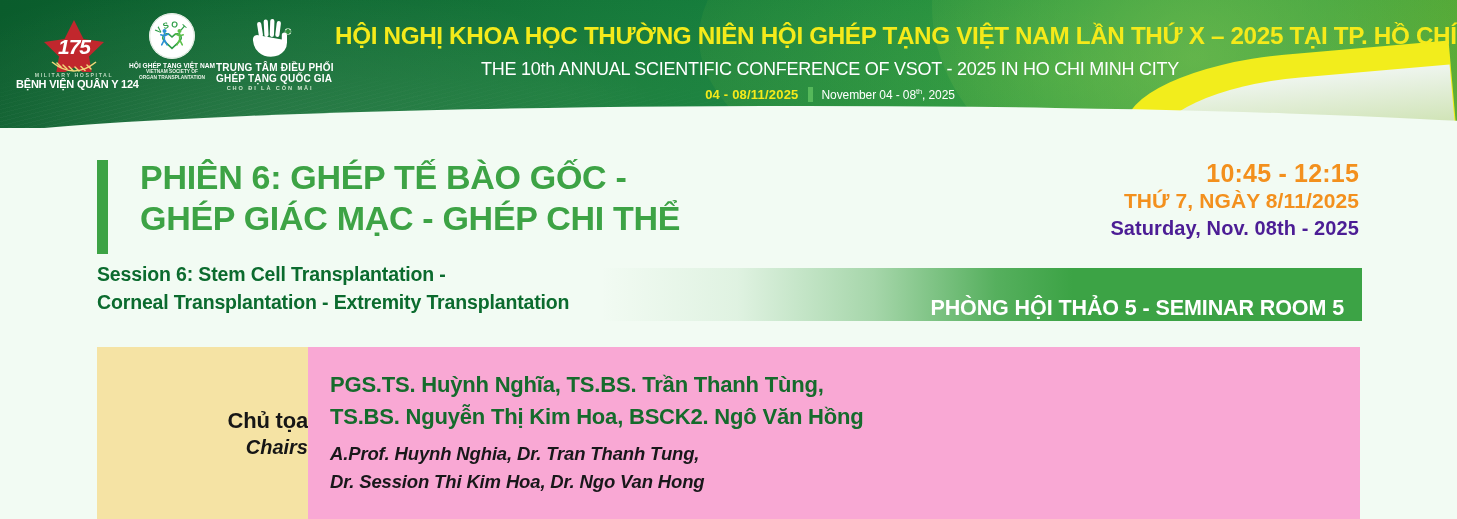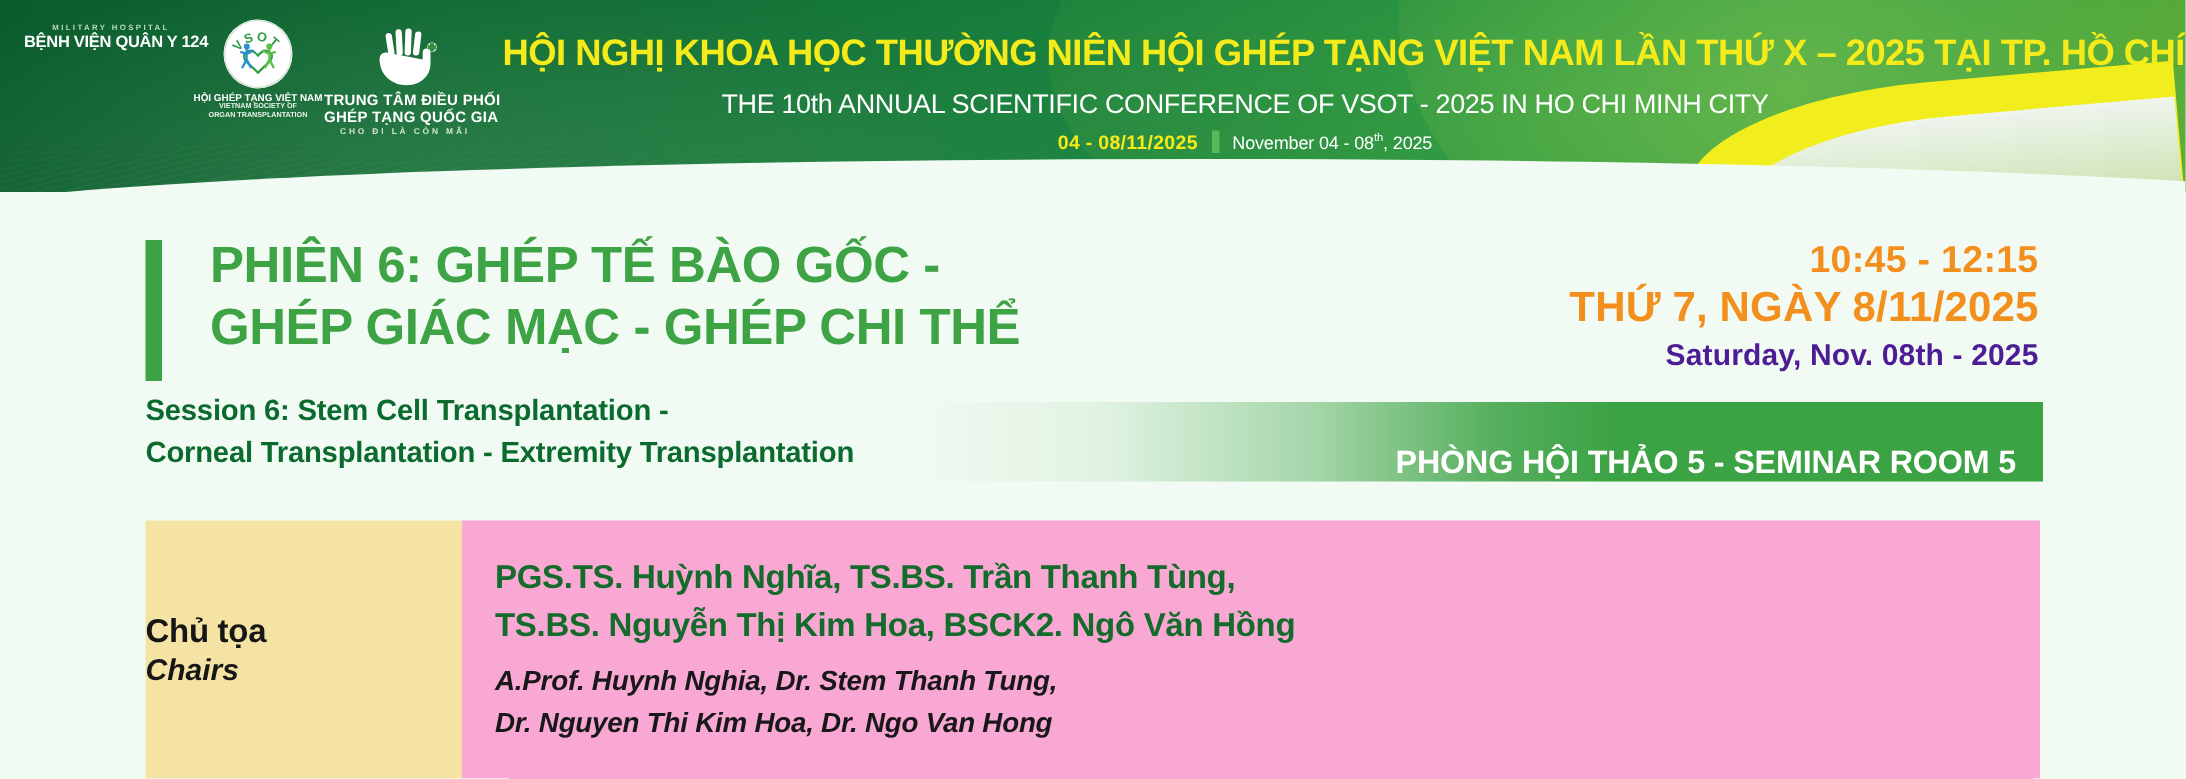--- a/index.html
+++ b/index.html
@@ -119,21 +119,21 @@
     font-size:19.5px; font-weight:bold; color:#0b6b2e;
     line-height:1.42; letter-spacing:-0.15px;
   }
 
   
   .timebox {
     position:absolute; right:98px; top:158px; width:460px; z-index:4;
     text-align:right;
   }
   .time-line { font-size:25px; font-weight:bold; color:#f3901d; line-height:1.2; letter-spacing:0.2px; }
-  .date-line { font-size:28px; font-weight:bold; color:#f3901d; line-height:1.2; letter-spacing:0.1px; }
+  .date-line { font-size:21px; font-weight:bold; color:#f3901d; line-height:1.2; letter-spacing:0.1px; }
   .date-en   { font-size:20px; font-weight:bold; color:#4c1d95; line-height:1.3; margin-top:2px; letter-spacing:0.1px; }
 
   
   .roombar {
     position:absolute; left:600px; top:268px; width:762px; height:53px; z-index:3;
     background:linear-gradient(90deg,
       rgba(60,163,69,0.0) 0%,
       rgba(60,163,69,0.10) 18%,
       rgba(60,163,69,0.42) 36%,
       rgba(60,163,69,0.86) 52%,
@@ -143,21 +143,21 @@
     padding-right:18px;
   }
   .roombar-label {
     font-size:21.5px; font-weight:bold; color:#ffffff; letter-spacing:-0.1px; white-space:nowrap;
   }
 
   
   .chairs-yellow {
     position:absolute; left:97px; top:347px; width:211px; height:172px; z-index:4;
     background:#f5e3a4;
-    display:flex; flex-direction:column; align-items:flex-start; justify-content:center;
+    display:flex; flex-direction:column; align-items:flex-end; justify-content:center;
     color:#161616;
   }
   .chairs-yellow .vn { font-size:22px; font-weight:bold; letter-spacing:-0.2px; }
   .chairs-yellow .en { font-size:20px; font-style:italic; font-weight:bold; margin-top:2px; }
 
   .chairs-green {
     position:absolute; left:308px; top:347px; width:1052px; height:172px; z-index:4;
     background:#f9a8d4;
     padding:22px 0 0 22px;
   }
@@ -177,20 +177,28 @@
   <div class="hdr-wave-a"></div>
   <div class="hdr-wave-b"></div>
   <div class="hdr-wave-c"></div>
   <div class="hdr-swoosh-yellow"></div>
   <div class="hdr-swoosh-lt"></div>
   <div class="hdr-bottomcurve"></div>
 
   <div class="logos">
 
     <div class="logo logo-175">
+      <div class="mark">
+        <svg width="116" height="56" viewBox="0 0 116 56" aria-hidden="true">
+          <path d="M58 4 L67.5 23 L88 26 L73 40.5 L76.5 61 L58 51.5 L39.5 61 L43 40.5 L28 26 L48.5 23 Z" fill="#c1272d"></path>
+          <text x="58" y="38" text-anchor="middle" fill="#ffffff" font-family="Liberation Sans, sans-serif" font-size="21" font-weight="bold" font-style="italic" letter-spacing="-1">175</text>
+          <path d="M36 46 q11 9 22 9 q11 0 22 -9" fill="none" stroke="#f0d878" stroke-width="1.6"></path>
+          <path d="M41 47 l4 4 M47 49 l4 4 M53 50.5 l4 4 M59 51 l4 4 M65 50.5 l4 4 M71 49 l4 4" fill="none" stroke="#f0d878" stroke-width="1.5" stroke-linecap="round"></path>
+        </svg>
+      </div>
       <div class="l1">MILITARY HOSPITAL</div>
       <div class="l2">BỆNH VIỆN QUÂN Y 124</div>
     </div>
 
     <div class="logo logo-vsot">
       <div class="circle">
         <svg width="46" height="46" viewBox="0 0 46 46" aria-hidden="true">
           <circle cx="23" cy="23" r="22.2" fill="#ffffff" stroke="#cfe0cf" stroke-width="0.8"></circle>
           <path id="vsotarc" d="M9 25 A14.5 14.5 0 0 1 37 25" fill="none"></path>
           <text font-family="Liberation Sans, sans-serif" font-size="8.6" font-weight="bold" fill="#2e9e47" letter-spacing="1.4">
@@ -267,16 +275,16 @@
 <div class="chairs-yellow">
   <div class="vn">Chủ tọa</div>
   <div class="en">Chairs</div>
 </div>
 <div class="chairs-green">
   <div class="name-vn">
     <div>PGS.TS. Huỳnh Nghĩa, TS.BS. Trần Thanh Tùng,</div>
     <div>TS.BS. Nguyễn Thị Kim Hoa, BSCK2. Ngô Văn Hồng</div>
   </div>
   <div class="name-en">
-    <div>A.Prof. Huynh Nghia, Dr. Stem Thanh Tung,</div>
-    <div>Dr. Nguyen Thi Kim Hoa, Dr. Ngo Van Hong</div>
+    <div>A.Prof. Huynh Nghia, Dr. Tran Thanh Tung,</div>
+    <div>Dr. Session Thi Kim Hoa, Dr. Ngo Van Hong</div>
   </div>
 </div>
 
 </body></html>

